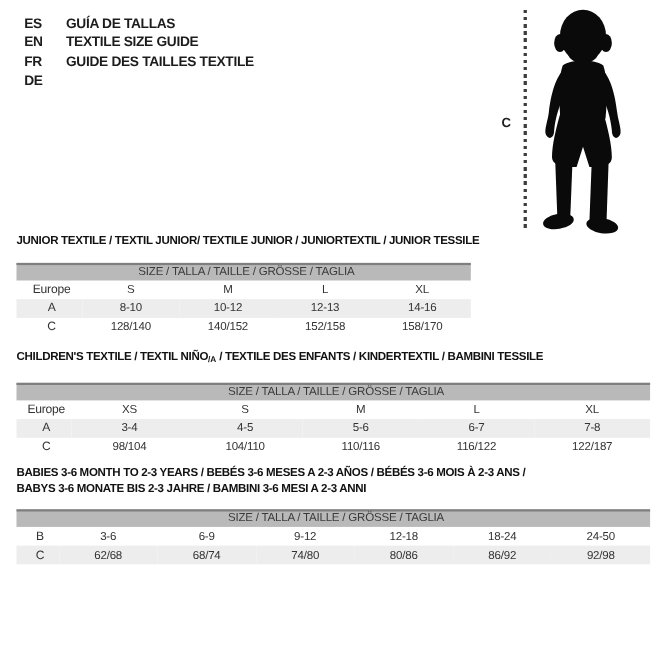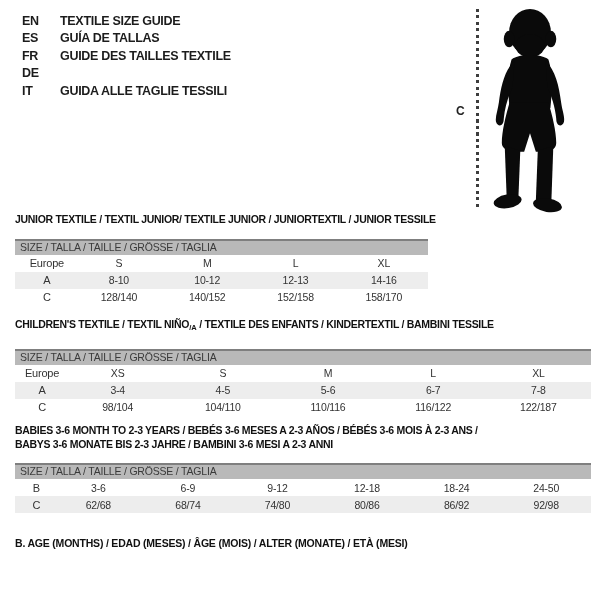--- a/index.html
+++ b/index.html
@@ -23,20 +23,21 @@
   .tblock{position:absolute;left:15px;}
   .tblock-1{top:213px;width:413px;}
   .tblock-2{top:318px;width:576px;}
   .tblock-3{top:424px;width:576px;}
   .tbl-title{font-weight:bold;font-size:10.5px;letter-spacing:-0.3px;line-height:13.5px;color:#111;white-space:nowrap;}
   .tbl-title sub{font-size:7.5px;vertical-align:-2px;letter-spacing:0;}
   .size-bar{
     background:var(--header-bar,#b9b9b9);border-top:2px solid var(--header-bar-border,#7f7f7f);
     height:14px;line-height:13px;font-size:10.5px;letter-spacing:-0.2px;color:#3a3a3a;
     padding-left:5px;
+    text-align:center;
   }
   .tblock-1 .size-bar{margin-top:12px;}
   .tblock-2 .size-bar{margin-top:14px;}
   .tblock-3 .size-bar{margin-top:12px;}
   table.tbl{width:100%;border-collapse:collapse;table-layout:fixed;}
   table.tbl td{
     font-size:10.5px;letter-spacing:-0.2px;color:#333;text-align:center;
     height:17px;padding:0;vertical-align:middle;
   }
   table.tbl td.row-label{text-align:center;padding-left:4px;font-size:11px;}
@@ -48,37 +49,33 @@
   .footnotes{position:absolute;left:15px;top:535px;}
   .footnote{font-weight:bold;font-size:10.5px;letter-spacing:-0.2px;line-height:16.6px;color:#111;white-space:nowrap;}
 </style>
 </head>
 <body>
 
 <div class="page">
 
   <div class="langs">
       <div class="lang-row">
+        <span class="lang-code">ES</span>
+        <span class="lang-label">GUÍA DE TALLAS</span>
+      </div>
+      <div class="lang-row">
         <span class="lang-code">EN</span>
         <span class="lang-label">TEXTILE SIZE GUIDE</span>
-      </div>
-      <div class="lang-row">
-        <span class="lang-code">ES</span>
-        <span class="lang-label">GUÍA DE TALLAS</span>
       </div>
       <div class="lang-row">
         <span class="lang-code">FR</span>
         <span class="lang-label">GUIDE DES TAILLES TEXTILE</span>
       </div>
       <div class="lang-row">
         <span class="lang-code">DE</span>
-      </div>
-      <div class="lang-row">
-        <span class="lang-code">IT</span>
-        <span class="lang-label">GUIDA ALLE TAGLIE TESSILI</span>
       </div>
     </div>
 
   <div class="figure">
     <span class="measure-label">C</span>
     <div class="dotted-line"></div>
     <svg class="silhouette" viewBox="0 0 92 212" xmlns="http://www.w3.org/2000/svg">
       <g fill="#0a0a0a">
 
         <ellipse cx="46" cy="26" rx="21.5" ry="24"></ellipse>
@@ -186,16 +183,15 @@
             <td class="cell">74/80</td>
             <td class="cell">80/86</td>
             <td class="cell">86/92</td>
             <td class="cell">92/98</td>
           </tr>
         </tbody>
       </table>
     </div>
 
   <div class="footnotes">
-      <div class="footnote">B. AGE (MONTHS) / EDAD (MESES) / ÂGE (MOIS) / ALTER (MONATE) / ETÀ (MESI)</div>
     </div>
 
 </div>
 
 </body></html>

